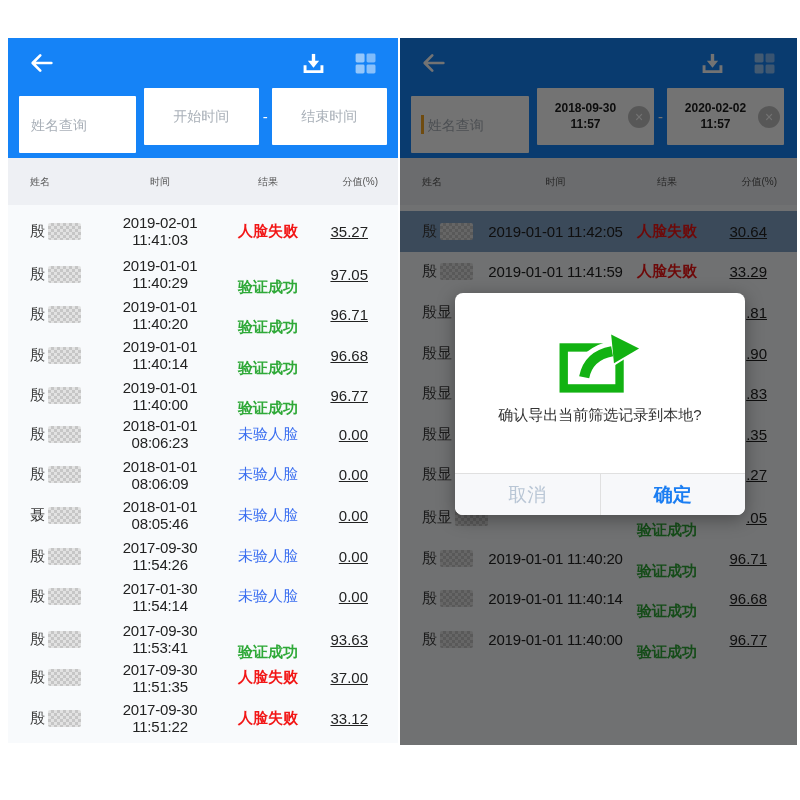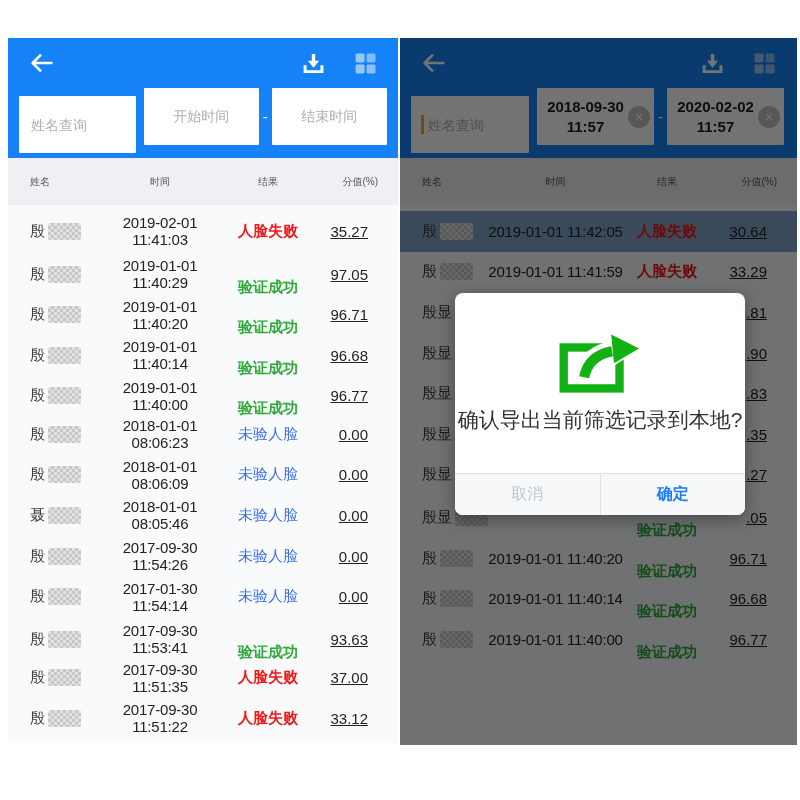--- a/index.html
+++ b/index.html
@@ -22,21 +22,21 @@
   .name-input{width:118px;margin-right:8px;padding:0 10px;margin-top:8px;}
   .name-input input{border:none;outline:none;width:100%;font-size:14px;color:#333;
             font-family:"Liberation Sans",sans-serif;background:transparent;}
   .name-input input::placeholder{color:#a9b0b8;}
   .date-input{width:117px;justify-content:center;color:#a9b0b8;font-size:14px;}
   .dash{color:#fff;width:13px;text-align:center;line-height:57px;font-size:15px;}
 
   
   .chip{position:relative;flex-direction:column;justify-content:center;color:#1d1d1d;
         padding-right:20px;}
-  .chip .d1,.chip .d2{font-size:15px;font-weight:bold;line-height:1.3;text-align:center;width:100%;}
+  .chip .d1,.chip .d2{font-size:12px;font-weight:bold;line-height:1.3;text-align:center;width:100%;}
   .chip-close{position:absolute;right:4px;top:50%;margin-top:-11px;width:22px;height:22px;
         border-radius:50%;background:var(--chip-close);color:#fff;font-size:14px;line-height:22px;
         text-align:center;cursor:pointer;}
   .caret{display:inline-block;width:3px;height:19px;background:var(--caret-orange);margin-right:2px;}
 
   
   .thead{height:47px;background:#eef0f4;display:grid;
          grid-template-columns:88px 1fr 88px 86px;align-items:center;
          font-size:10px;color:#555;}
   .thead .h-name{padding-left:22px;}
@@ -58,24 +58,24 @@
   .res-success{color:var(--success-green);margin-top:26px;}
   .res-unverified{color:var(--unverified-blue);font-weight:normal;}
   .c-score{text-align:right;padding-right:30px;color:#222;text-decoration:underline;}
 
   
   .scrim{position:absolute;inset:0;background:rgba(0,0,0,0.55);z-index:5;}
   .dialog{position:absolute;left:55px;top:255px;width:290px;height:222px;background:#fff;
           border-radius:8px;z-index:10;display:flex;flex-direction:column;align-items:center;
           box-shadow:0 4px 18px rgba(0,0,0,.35);}
   .dialog .dlg-icon{margin-top:34px;}
-  .dialog .dlg-msg{margin-top:12px;font-size:21px;color:#333;text-align:center;}
+  .dialog .dlg-msg{margin-top:12px;font-size:15px;color:#333;text-align:center;}
   .dlg-footer{margin-top:auto;height:42px;width:100%;display:flex;box-sizing:border-box;
           border-top:1px solid #e0e0e0;background:#f7f8fa;border-radius:0 0 8px 8px;}
-  .dlg-btn{flex:1;display:flex;align-items:center;justify-content:center;font-size:16px;cursor:pointer;}
+  .dlg-btn{flex:1;display:flex;align-items:center;justify-content:center;font-size:19px;cursor:pointer;}
   .dlg-cancel{color:var(--cancel-gray);}
   .dlg-confirm{color:var(--confirm-blue);font-weight:bold;border-left:1px solid #e0e0e0;}
 </style>
 </head>
 <body>
 
 <div class="canvas">
 
   <section class="screen left">
     <div class="header">

